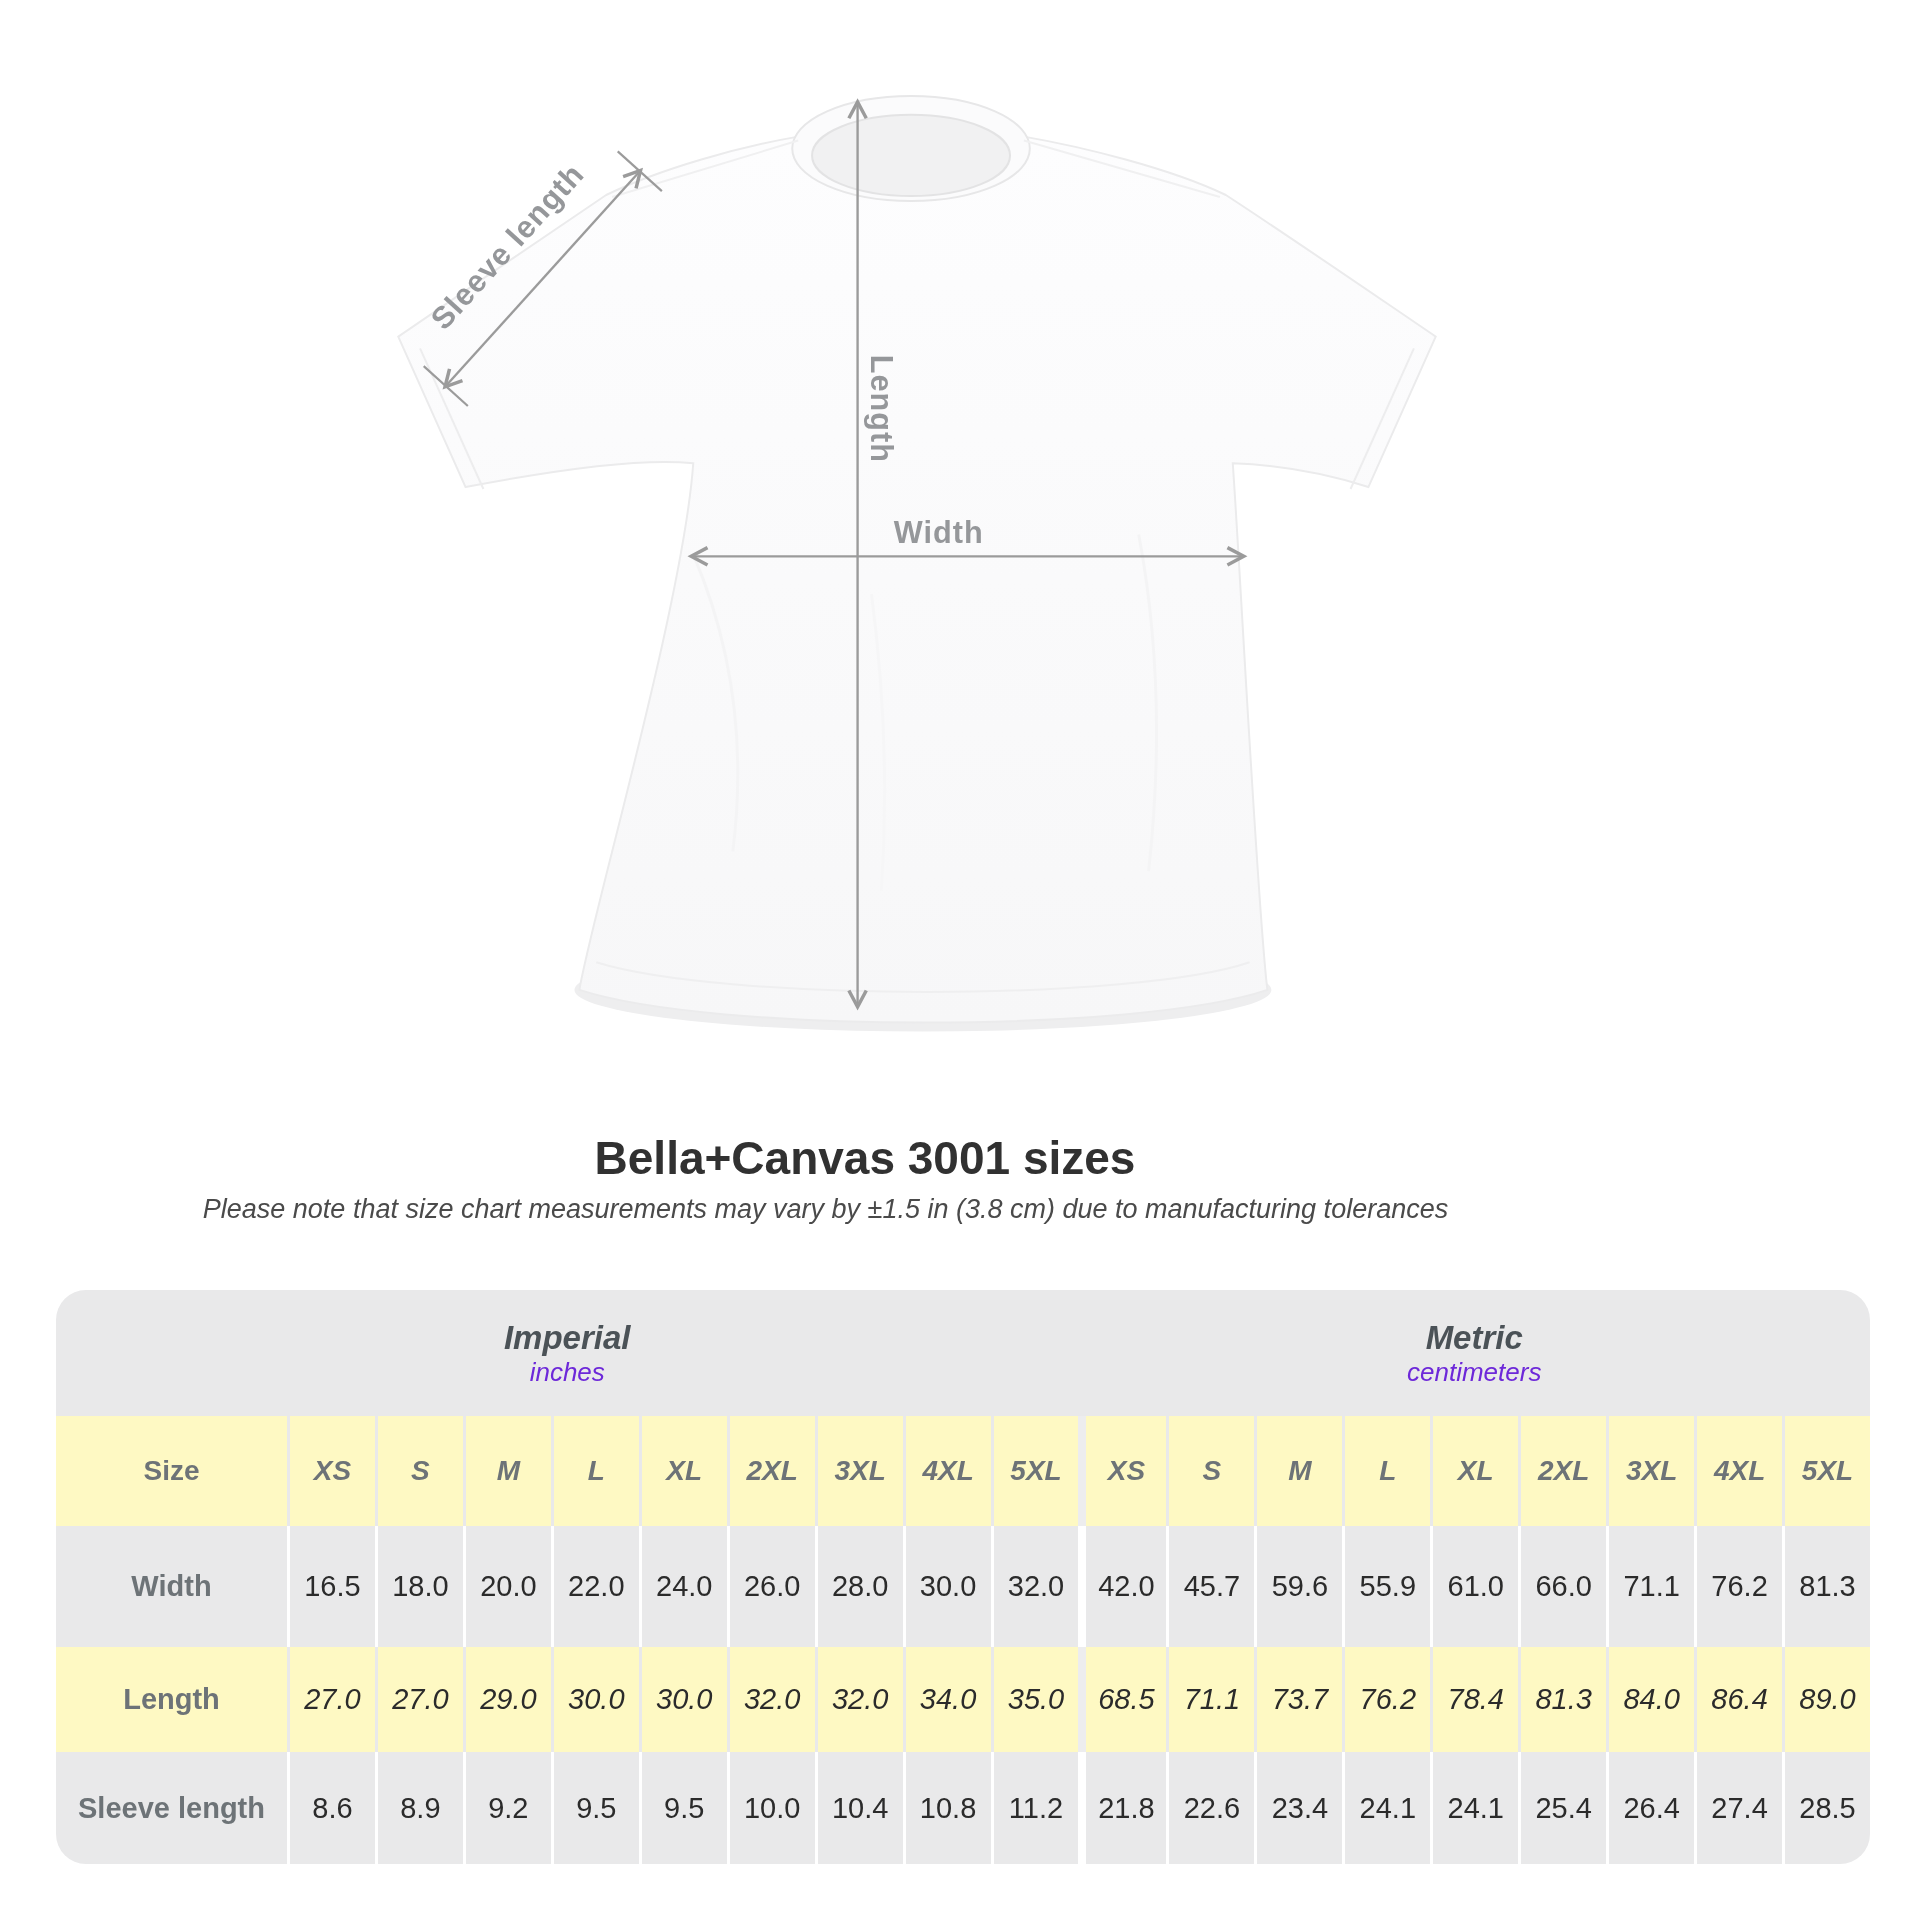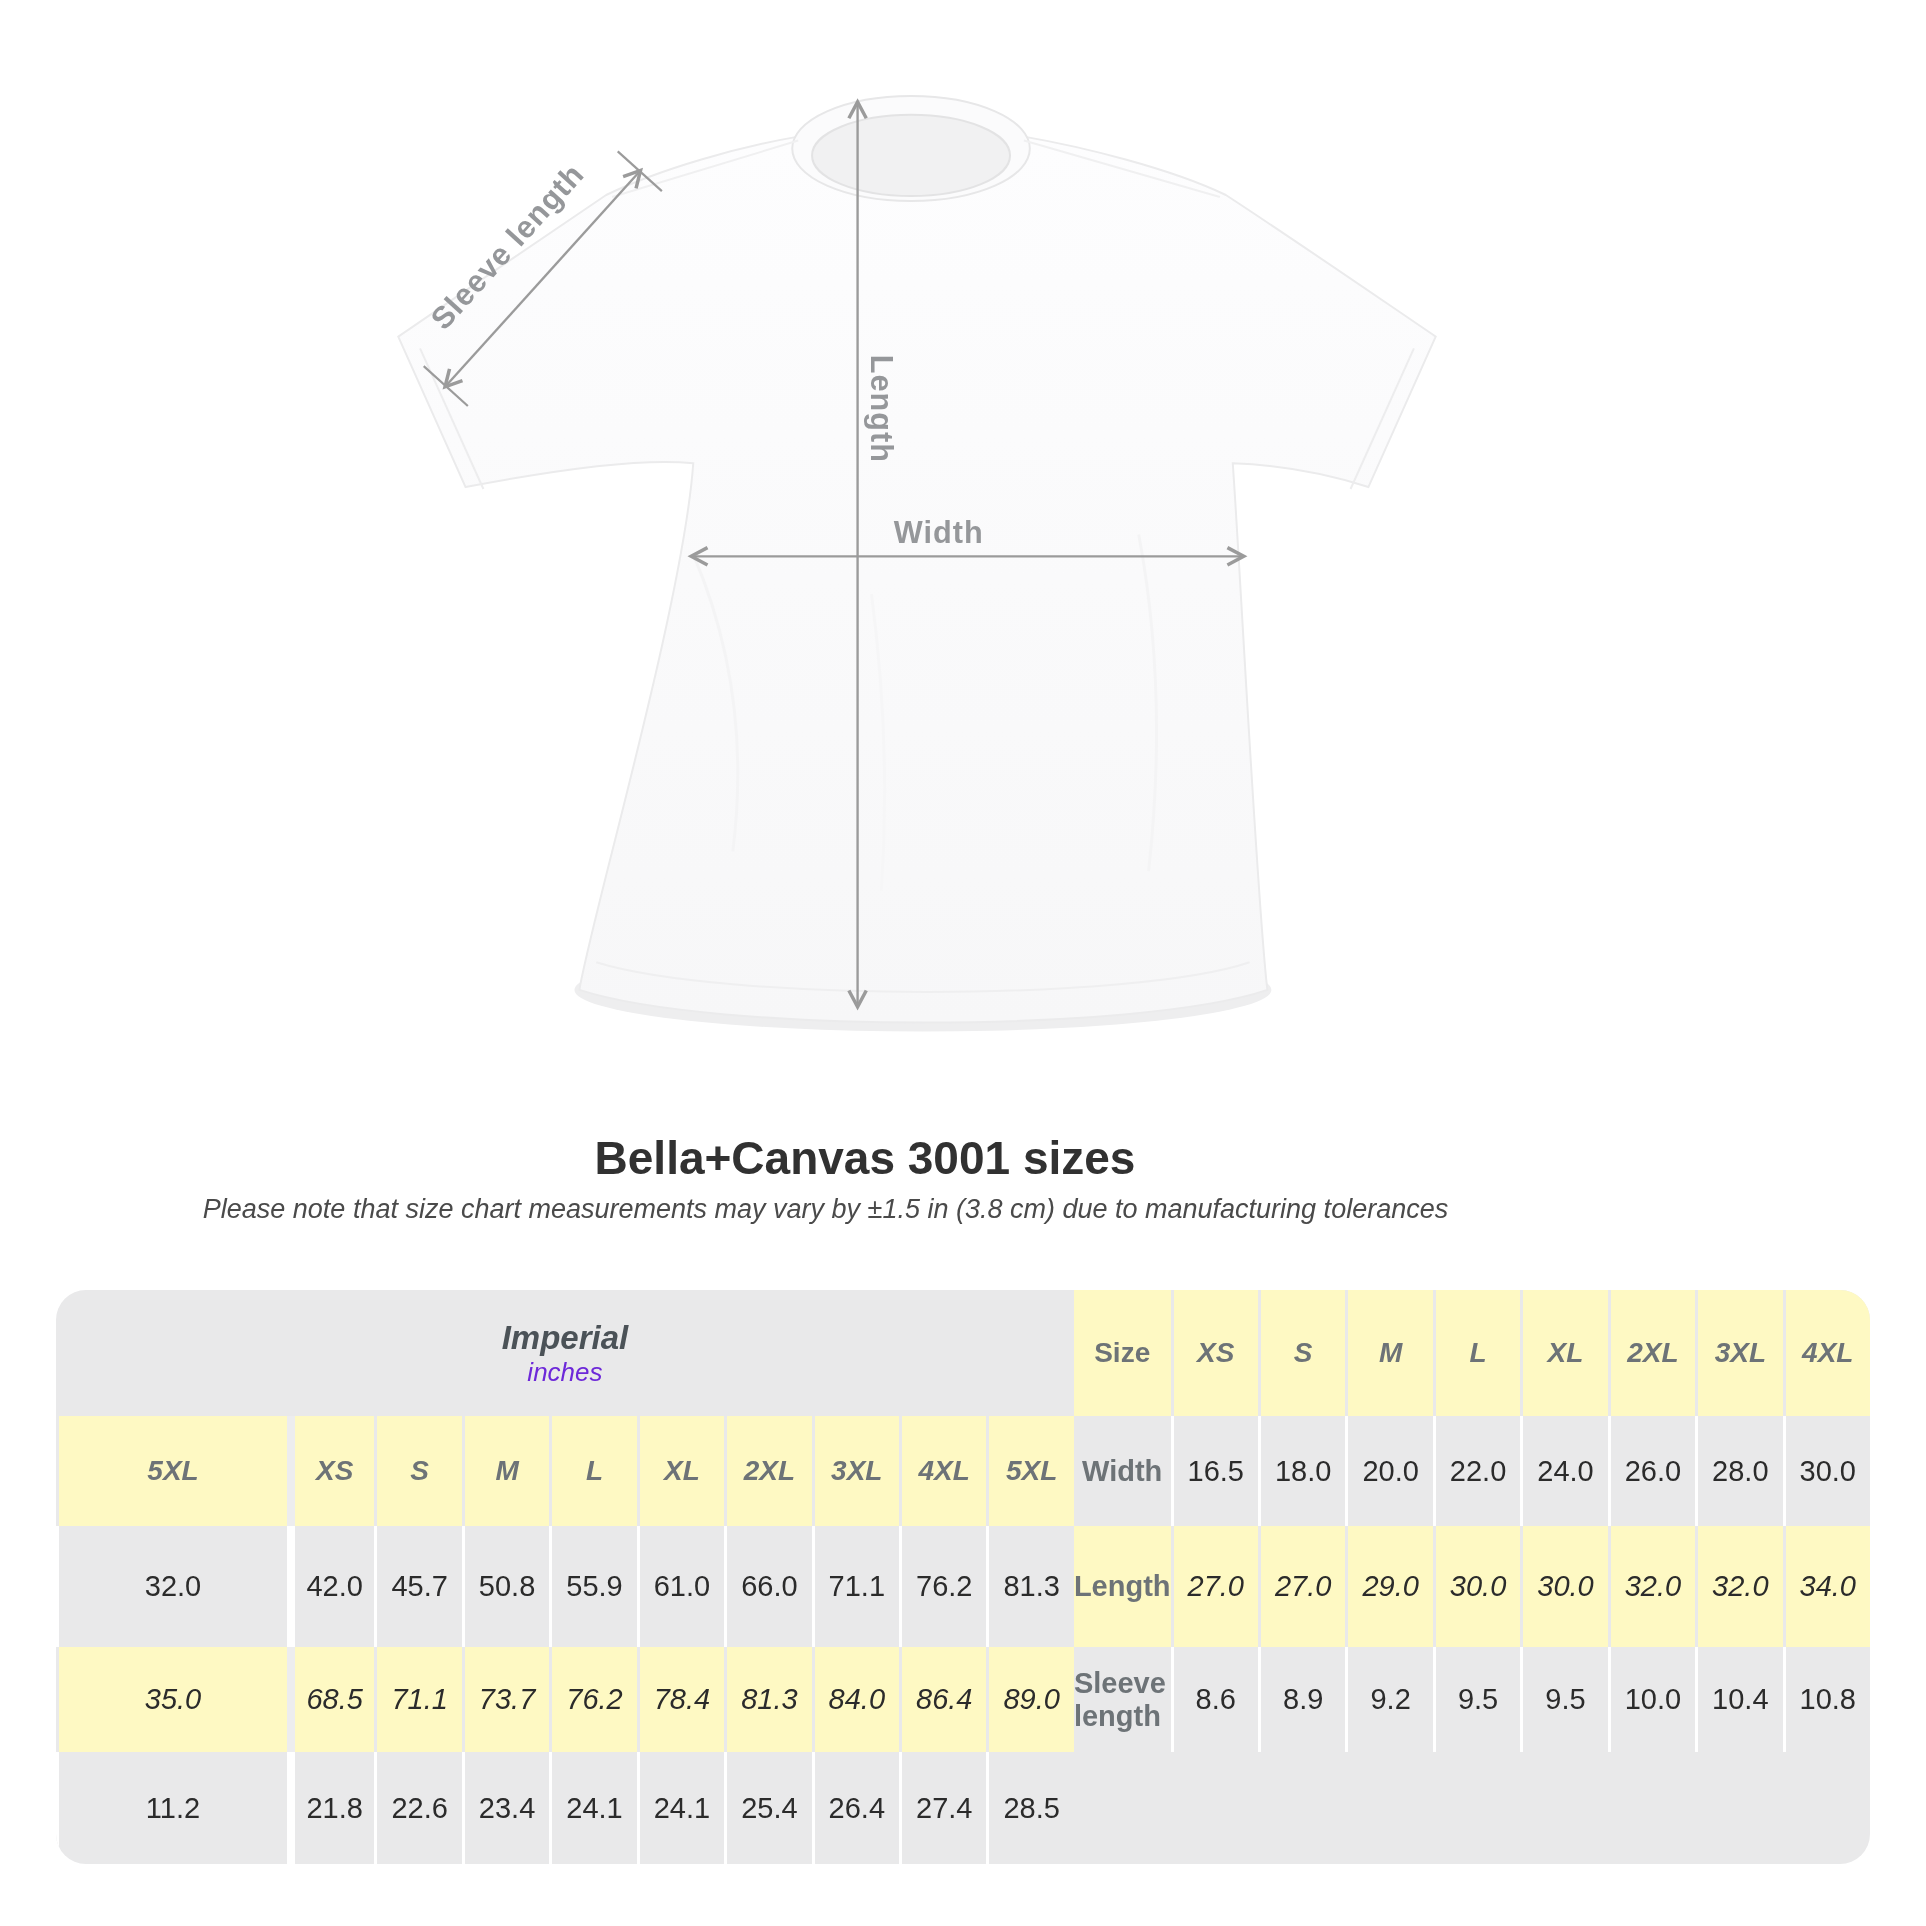--- a/index.html
+++ b/index.html
@@ -97,20 +97,24 @@
 </div>
 
 <h1 class="page-title">Bella+Canvas 3001 sizes</h1>
 <p class="page-subtitle">Please note that size chart measurements may vary by ±1.5 in (3.8 cm) due to manufacturing tolerances</p>
 
 <div class="size-table">
   <div class="groupcell g1">
     <span class="glabel">Imperial</span>
     <span class="gunit">inches</span>
   </div>
+  <div class="groupcell g2">
+    <span class="glabel">Metric</span>
+    <span class="gunit">centimeters</span>
+  </div>
 
 <div class="cell head white">Size</div>
     <div class="cell head white sep">XS</div>
     <div class="cell head white sep">S</div>
     <div class="cell head white sep">M</div>
     <div class="cell head white sep">L</div>
     <div class="cell head white sep">XL</div>
     <div class="cell head white sep">2XL</div>
     <div class="cell head white sep">3XL</div>
     <div class="cell head white sep">4XL</div>
@@ -129,21 +133,21 @@
     <div class="cell val gray sep">18.0</div>
     <div class="cell val gray sep">20.0</div>
     <div class="cell val gray sep">22.0</div>
     <div class="cell val gray sep">24.0</div>
     <div class="cell val gray sep">26.0</div>
     <div class="cell val gray sep">28.0</div>
     <div class="cell val gray sep">30.0</div>
     <div class="cell val gray sep">32.0</div>
     <div class="cell val gray sep boundary">42.0</div>
     <div class="cell val gray sep">45.7</div>
-    <div class="cell val gray sep">50.8</div>
+    <div class="cell val gray sep">59.6</div>
     <div class="cell val gray sep">55.9</div>
     <div class="cell val gray sep">61.0</div>
     <div class="cell val gray sep">66.0</div>
     <div class="cell val gray sep">71.1</div>
     <div class="cell val gray sep">76.2</div>
     <div class="cell val gray sep">81.3</div>
     <div class="cell rlabel white">Length</div>
     <div class="cell val white sep">27.0</div>
     <div class="cell val white sep">27.0</div>
     <div class="cell val white sep">29.0</div>

